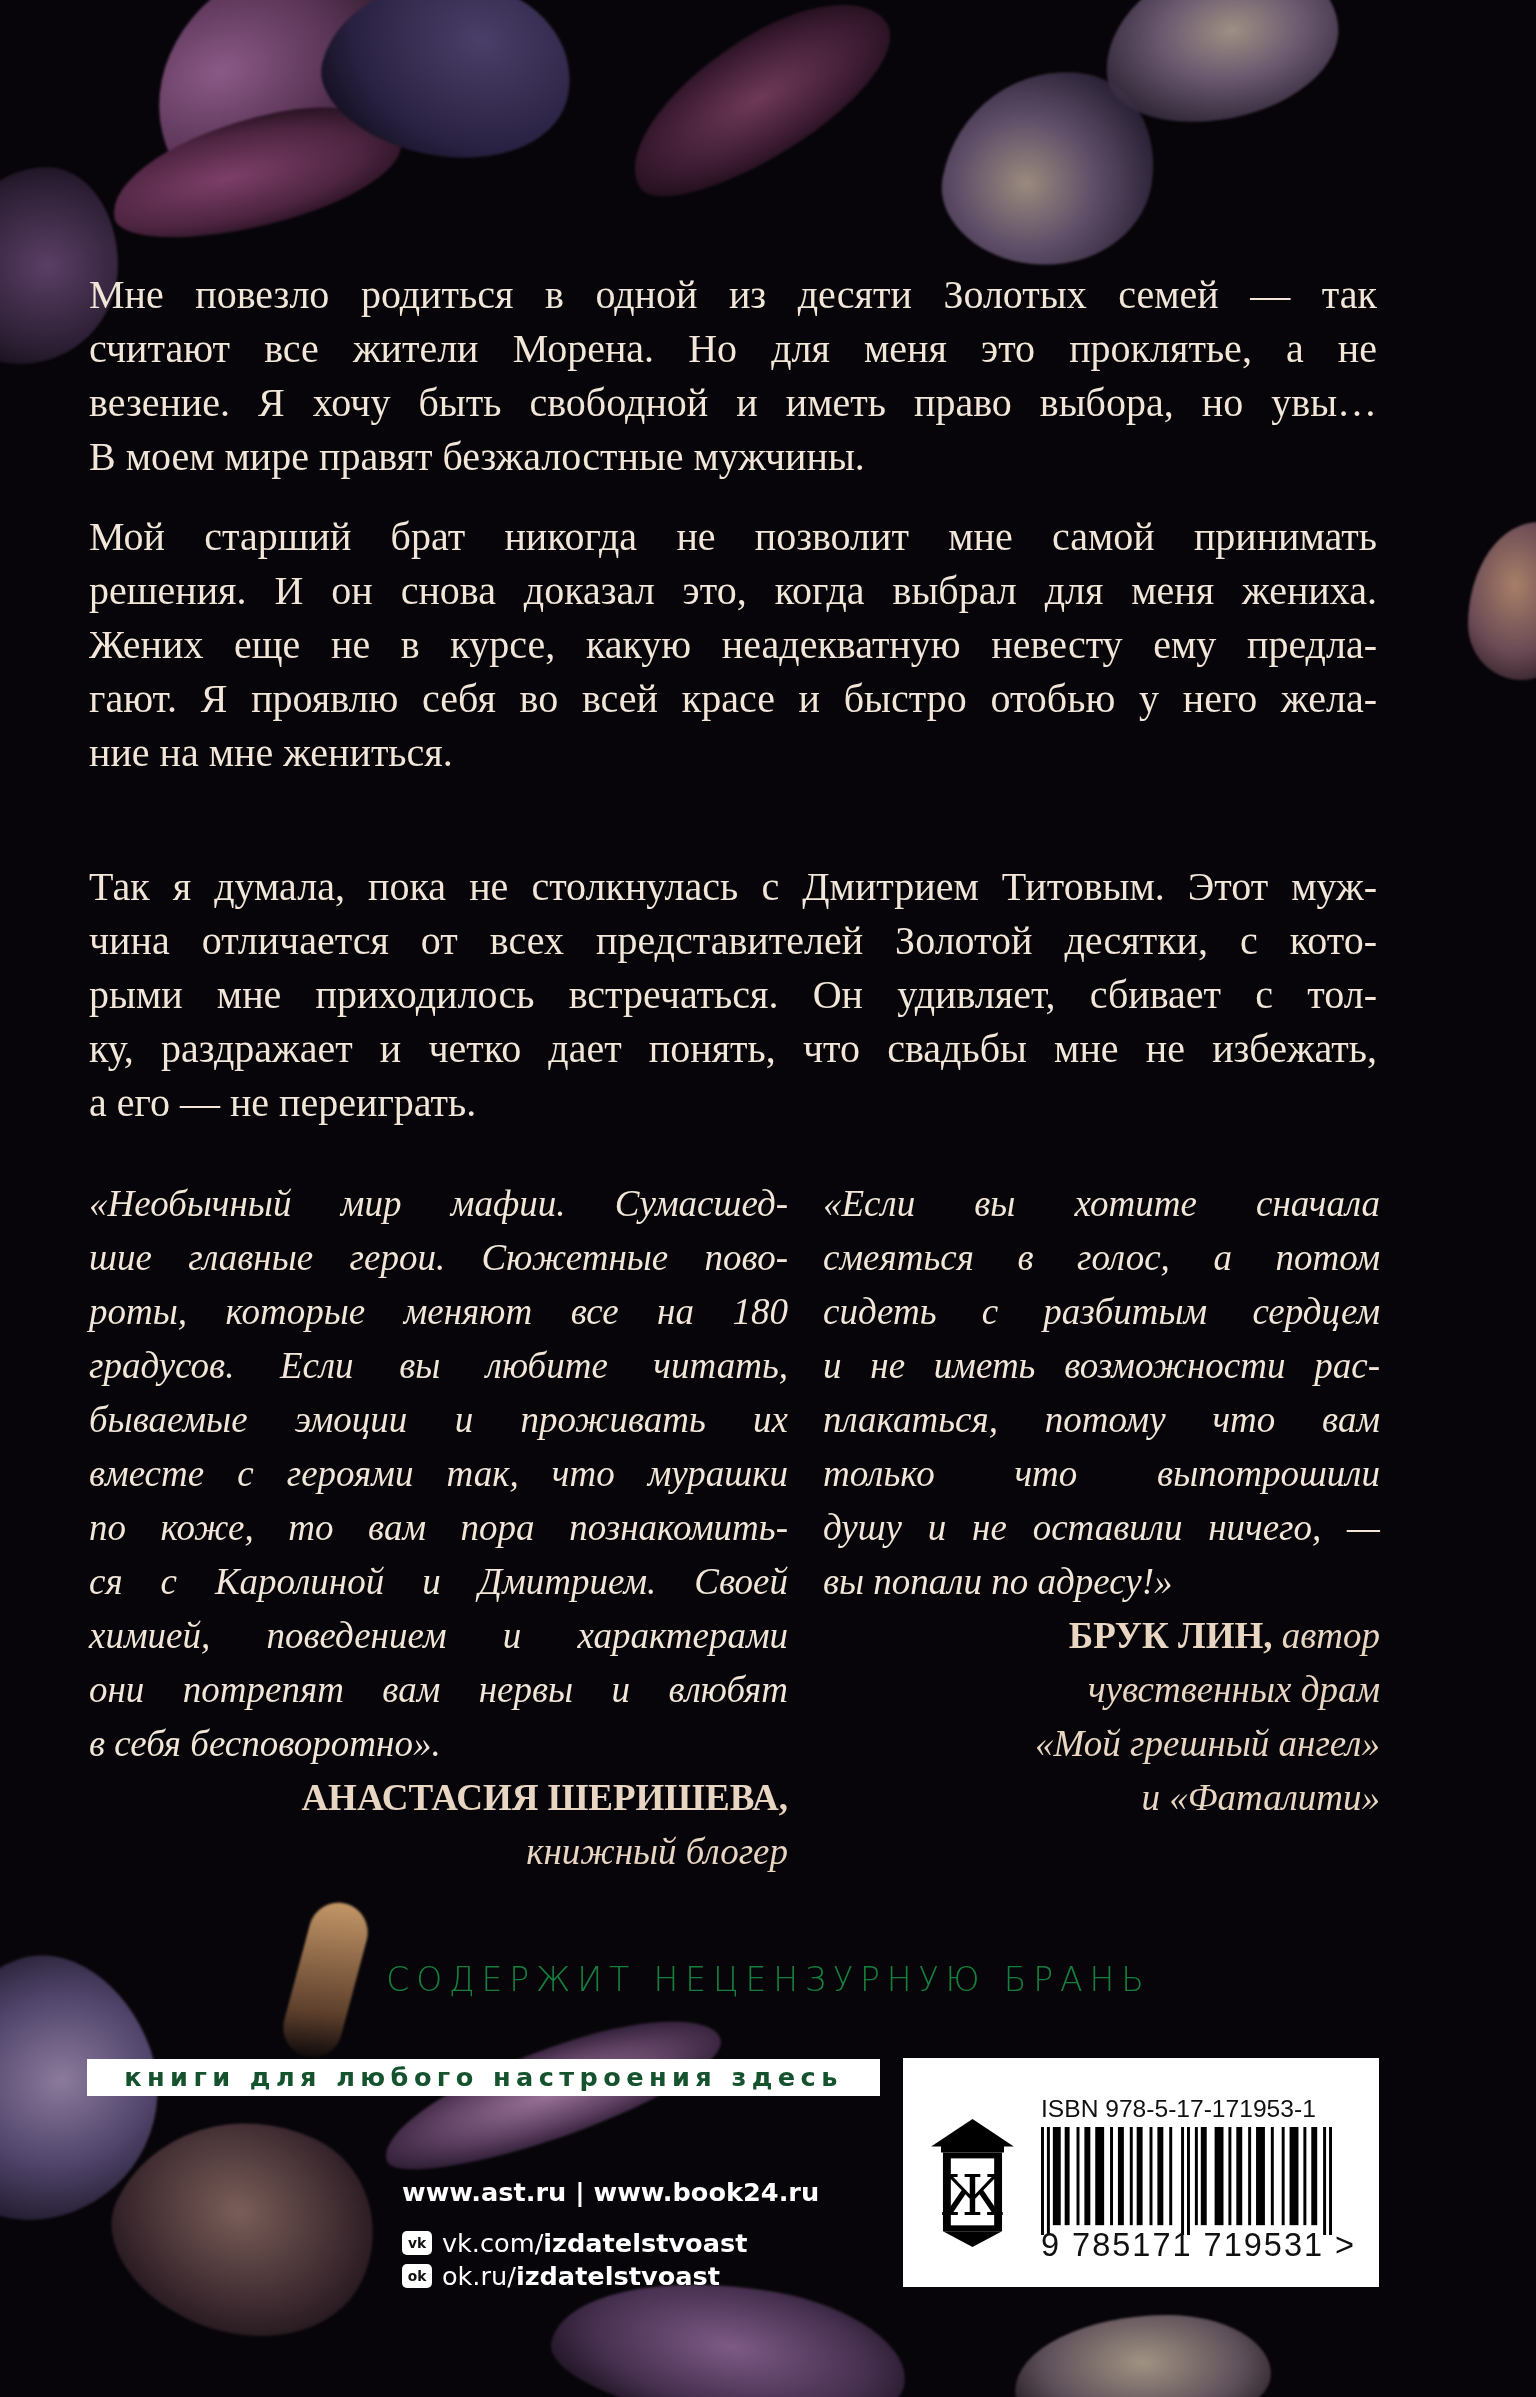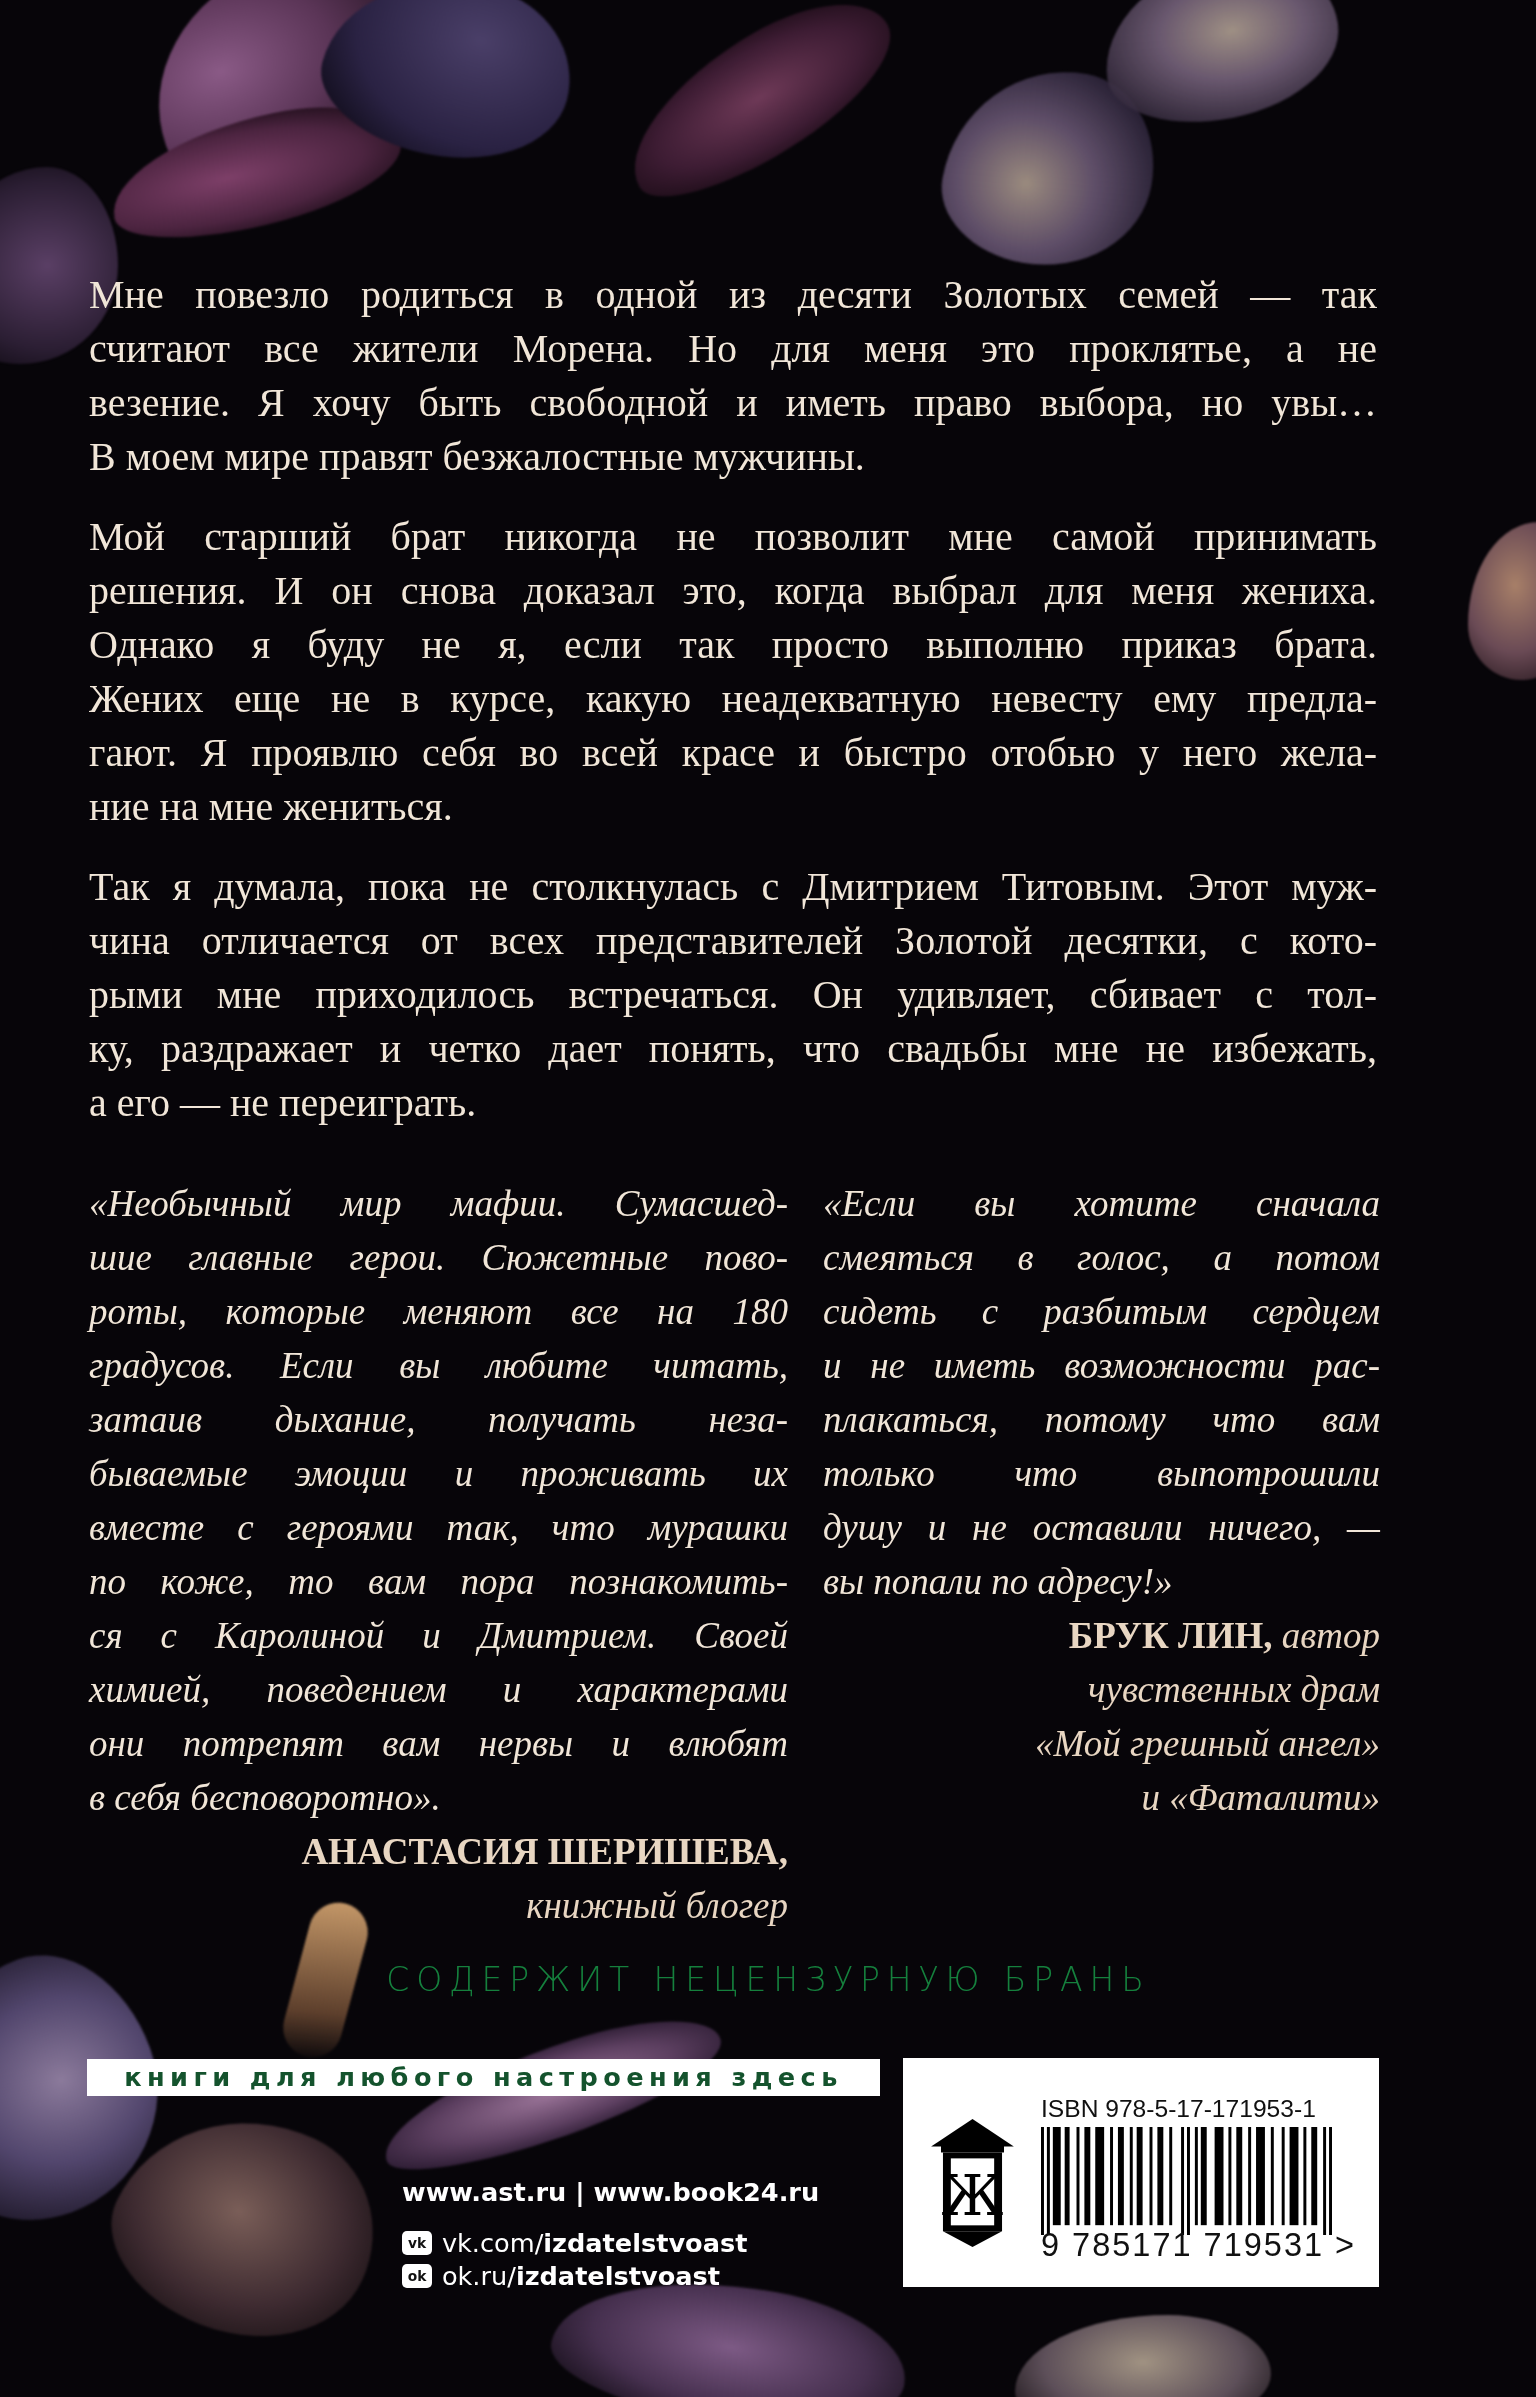--- a/index.html
+++ b/index.html
@@ -97,40 +97,38 @@
   <div class="blurb para1">
     <span class="line">Мне повезло родиться в одной из десяти Золотых семей — так</span>
     <span class="line">считают все жители Морена. Но для меня это проклятье, а не</span>
     <span class="line">везение. Я хочу быть свободной и иметь право выбора, но увы…</span>
     <span class="line last">В моем мире правят безжалостные мужчины.</span>
   </div>
 
   <div class="blurb para2">
     <span class="line">Мой старший брат никогда не позволит мне самой принимать</span>
     <span class="line">решения. И он снова доказал это, когда выбрал для меня жениха.</span>
-    <span class="line">Однако я буду не я, если так просто выполню приказ брата.</span>
     <span class="line">Жених еще не в курсе, какую неадекватную невесту ему предла-</span>
     <span class="line">гают. Я проявлю себя во всей красе и быстро отобью у него жела-</span>
     <span class="line last">ние на мне жениться.</span>
   </div>
 
   <div class="blurb para3">
     <span class="line">Так я думала, пока не столкнулась с Дмитрием Титовым. Этот муж-</span>
     <span class="line">чина отличается от всех представителей Золотой десятки, с кото-</span>
     <span class="line">рыми мне приходилось встречаться. Он удивляет, сбивает с тол-</span>
     <span class="line">ку, раздражает и четко дает понять, что свадьбы мне не избежать,</span>
     <span class="line last">а его — не переиграть.</span>
   </div>
 
   <div class="quote q1">
     <span class="line">«Необычный мир мафии. Сумасшед-</span>
     <span class="line">шие главные герои. Сюжетные пово-</span>
     <span class="line">роты, которые меняют все на 180</span>
     <span class="line">градусов. Если вы любите читать,</span>
-    <span class="line">затаив дыхание, получать неза-</span>
     <span class="line">бываемые эмоции и проживать их</span>
     <span class="line">вместе с героями так, что мурашки</span>
     <span class="line">по коже, то вам пора познакомить-</span>
     <span class="line">ся с Каролиной и Дмитрием. Своей</span>
     <span class="line">химией, поведением и характерами</span>
     <span class="line">они потрепят вам нервы и влюбят</span>
     <span class="line last">в себя бесповоротно».</span>
     <div class="attr">
       <span class="line name" style="font-style:normal;">АНАСТАСИЯ ШЕРИШЕВА,</span>
       <span class="line">книжный блогер</span>

